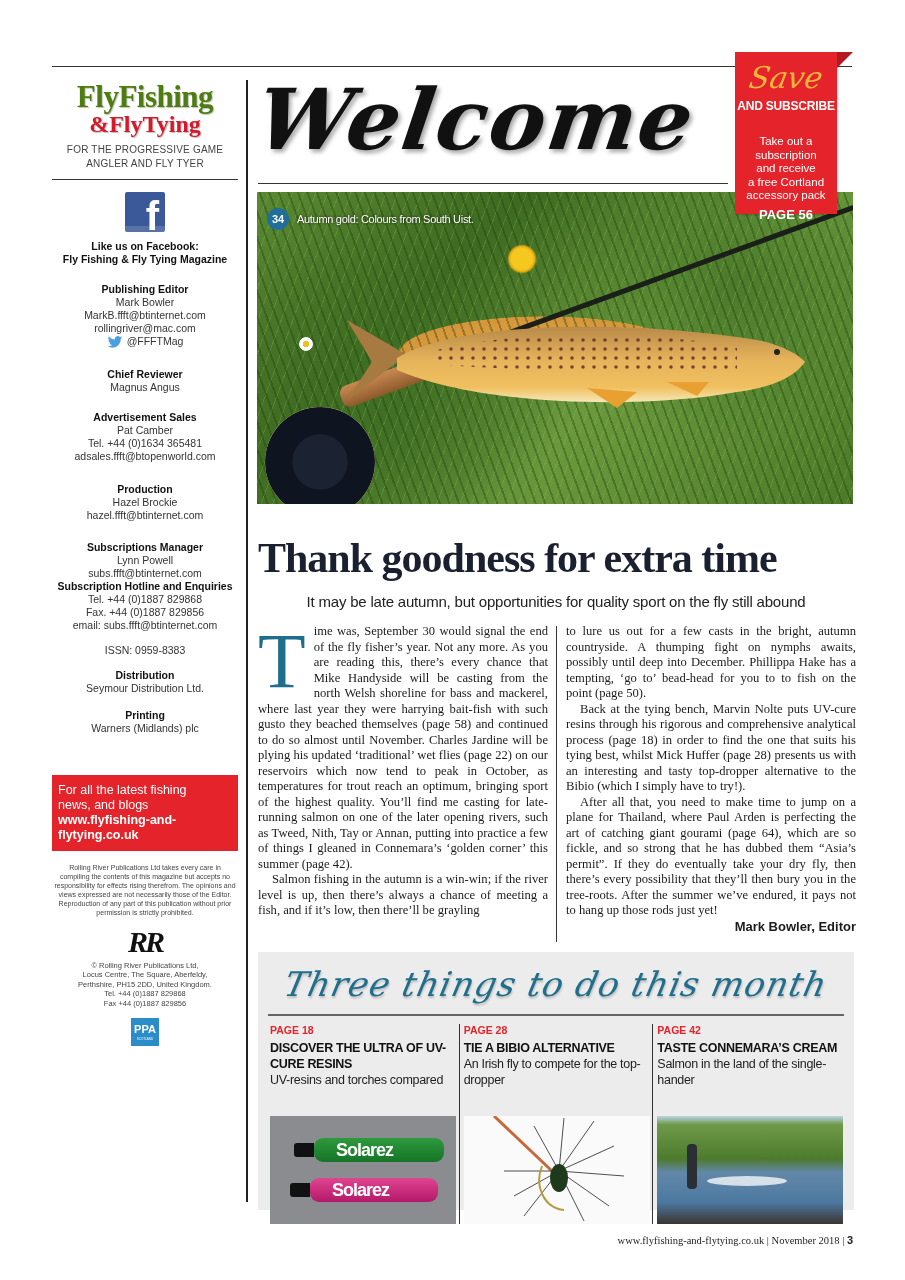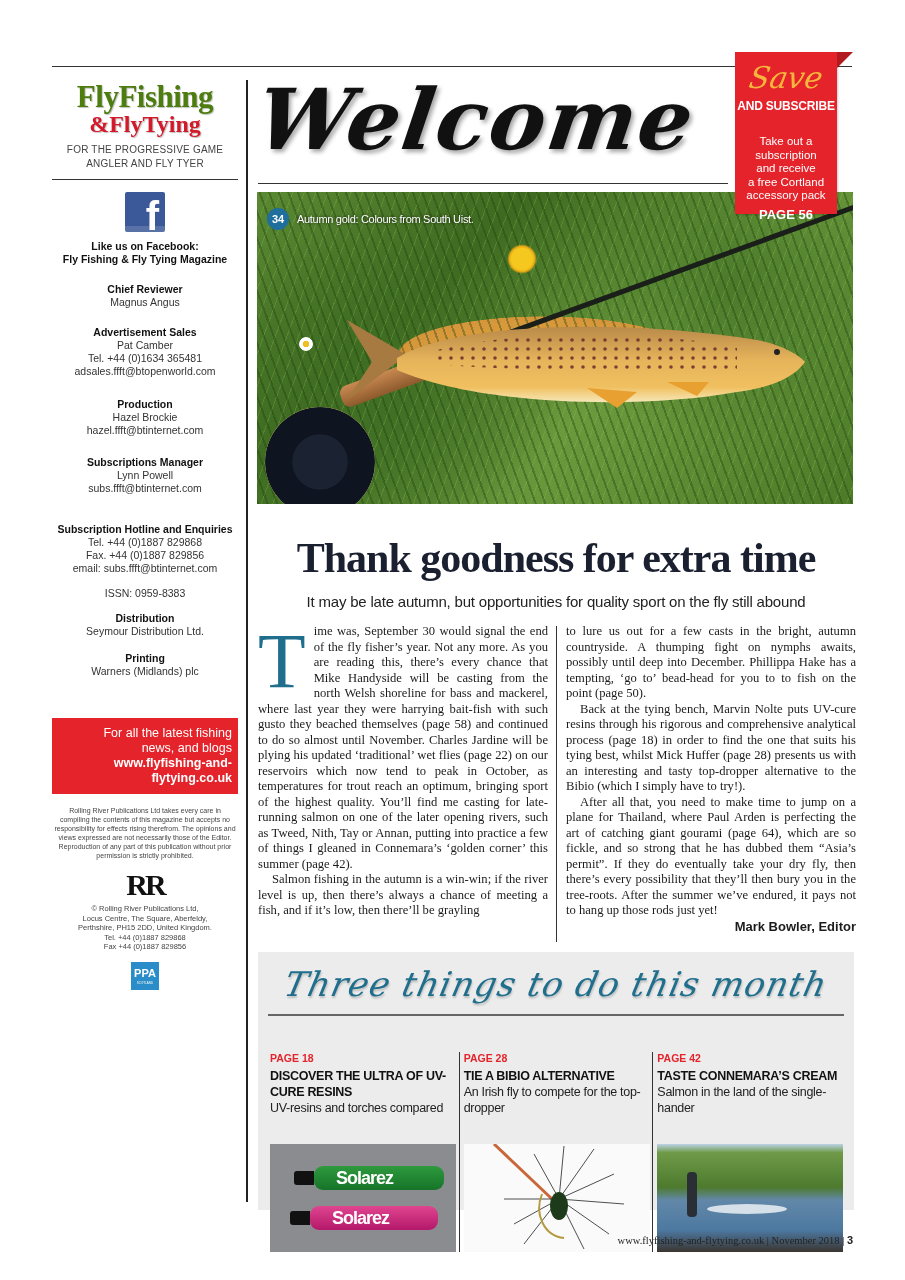--- a/index.html
+++ b/index.html
@@ -19,24 +19,24 @@
   .side-rule { height: 1px; background: #333; margin: 8px 0 0 0; }
   .fb-wrap { text-align: center; margin-top: 12px; }
   .fb-icon { display: inline-block; width: 40px; height: 40px; background: #3b5998; border-radius: 2px; position: relative; overflow: hidden; }
   .fb-icon span { position: absolute; right: 6px; bottom: -4px; font-family: "Liberation Sans", sans-serif; font-weight: bold; font-size: 40px; color: #fff; line-height: 40px; }
   .fb-icon::after { content: ""; position: absolute; left: 0; right: 0; bottom: 0; height: 6px; background: rgba(255,255,255,0.15); }
   .side-block { text-align: center; font-size: 10.5px; line-height: 13px; color: #333; }
   .side-block .h { font-weight: bold; color: #111; }
   .fb-text { margin-top: 4px; }
   .twitter { display: inline-flex; align-items: center; gap: 4px; }
   .tw-icon { width: 16px; height: 12px; display: inline-block; }
-  .redbox { background: #e4232a; color: #fff; text-align: right; padding: 8px 6px 8px; font-size: 12.5px; line-height: 15px; width: 186px; }
+  .redbox { background: #e4232a; color: #fff; text-align: left; padding: 8px 6px 8px; font-size: 12.5px; line-height: 15px; width: 186px; }
   .redbox b { font-weight: bold; }
   .disclaimer { text-align: center; font-size: 7px; line-height: 9px; color: #444; margin-top: 12px; padding: 0 2px; }
-  .rr-logo { text-align: center; font-family: "Liberation Serif", serif; font-weight: bold; font-size: 30px; color: #111; margin-top: 8px; letter-spacing: -3px; }
+  .rr-logo { text-align: center; font-family: "Liberation Serif", serif; font-style: italic; font-weight: bold; font-size: 30px; color: #111; margin-top: 8px; letter-spacing: -3px; }
   .address { text-align: center; font-size: 7.5px; line-height: 9.5px; color: #444; margin-top: 2px; }
   .ppa { display: block; margin: 10px auto 0; width: 28px; height: 28px; background: #2a8cc8; color: #fff; text-align: center; font-weight: bold; font-size: 11px; line-height: 11px; padding-top: 6px; }
   .ppa small { display: block; font-size: 3px; line-height: 5px; font-weight: normal; margin-top: 2px; }
 
   
   .welcome { position: absolute; left: 258px; top: 70px; font-family: "DejaVu Serif", serif; font-style: italic; font-size: 84px; line-height: 100px; color: #111; letter-spacing: 2px; text-shadow: 3px 3px 4px rgba(0,0,0,0.35); transform: skewX(-8deg); }
   .welcome-rule { position: absolute; left: 258px; top: 183px; width: 470px; height: 1px; background: #333; }
 
   .hero { position: absolute; left: 257px; top: 192px; width: 596px; height: 312px; overflow: hidden;
     background:
@@ -55,37 +55,37 @@
   .cap-num { width: 22px; height: 22px; border-radius: 50%; background: #1f6e9c; color: #fff; font-weight: bold; font-size: 11px; text-align: center; line-height: 22px; }
   .cap-text { color: #fff; font-weight: normal; font-size: 11px; text-shadow: 0 0 3px rgba(0,0,0,0.8); font-family: "Liberation Sans", sans-serif; letter-spacing: -0.3px; }
 
   .save { position: absolute; left: 735px; top: 52px; width: 102px; height: 162px; background: #e4232a; color: #fff; text-align: center; z-index: 3; box-shadow: 1px 1px 2px rgba(0,0,0,0.2); }
   .save-fold { position: absolute; left: 837px; top: 52px; width: 0; height: 0; border-left: 16px solid #b31a20; border-bottom: 16px solid transparent; z-index: 3; }
   .save-script { font-family: "DejaVu Serif", serif; font-style: italic; font-size: 30px; color: #f7b53c; line-height: 40px; margin-top: 6px; transform: skewX(-10deg); }
   .save-sub { font-weight: bold; font-size: 12px; line-height: 14px; margin-top: 1px; letter-spacing: -0.2px; }
   .save-body { font-size: 11.5px; line-height: 13.5px; margin-top: 22px; }
   .save-page { font-weight: bold; font-size: 13px; margin-top: 4px; }
 
-  .headline { position: absolute; left: 258px; top: 534px; width: 596px; text-align: center; font-family: "Liberation Serif", serif; font-size: 42px; line-height: 48px; color: #1a2030; letter-spacing: -1px; }
+  .headline { position: absolute; left: 258px; top: 534px; width: 596px; text-align: left; font-family: "Liberation Serif", serif; font-size: 42px; line-height: 48px; color: #1a2030; letter-spacing: -1px; }
   .standfirst { position: absolute; left: 258px; top: 592px; width: 596px; text-align: center; font-size: 15px; line-height: 20px; color: #222; font-family: "Liberation Sans", sans-serif; letter-spacing: -0.2px; }
 
   .col { position: absolute; top: 624px; width: 290px; font-family: "Liberation Serif", serif; font-size: 12.6px; line-height: 15.5px; color: #1b1b1b; text-align: justify; hyphens: auto; }
   .col1 { left: 258px; }
   .col2 { left: 566px; }
   .col-divider { position: absolute; left: 556px; top: 626px; width: 1px; height: 316px; background: #333; }
   .col p { text-indent: 14px; }
   .col p.first { text-indent: 0; }
   .dropcap { float: left; font-family: "Liberation Serif", serif; font-size: 78px; line-height: 62px; color: #1f6e8c; margin: 2px 8px 0 0; padding-top: 4px; }
   .signoff { text-align: right; font-family: "Liberation Sans", sans-serif; font-weight: bold; font-size: 13px; line-height: 16px; }
 
   .three { position: absolute; left: 258px; top: 952px; width: 596px; height: 258px; background: #ececec; }
   .three-title { text-align: center; font-family: "DejaVu Serif", serif; font-style: italic; font-size: 34px; line-height: 52px; color: #1f6e8c; margin-top: 6px; transform: skewX(-12deg); text-shadow: 1px 2px 2px rgba(0,0,0,0.2); letter-spacing: 1px; }
   .three-rule { height: 2px; background: #666; margin: 4px 10px 0; }
   .three-cols { display: flex; margin-top: 8px; padding: 0 8px; }
-  .tcol { flex: 1; padding: 0 4px; position: relative; margin-top: 28px; }
+  .tcol { flex: 1; padding: 0 4px; position: relative; }
   .tcol + .tcol { border-left: 1px solid #333; }
   .tpage { color: #e4232a; font-weight: bold; font-size: 10.5px; line-height: 13px; }
   .ttitle { font-weight: bold; font-size: 12.5px; line-height: 16px; color: #111; margin-top: 3px; letter-spacing: -0.3px; }
   .tdesc { font-size: 12.5px; line-height: 16px; color: #222; letter-spacing: -0.3px; }
   .timg { position: absolute; top: 92px; left: 4px; width: 186px; height: 108px; }
   .img-resin { background: #8a8c90; }
   .tube { position: absolute; height: 24px; border-radius: 9px; color: #fff; font-weight: bold; font-size: 18px; line-height: 24px; padding-left: 22px; font-family: "Liberation Sans", sans-serif; letter-spacing: -1px; }
   .tube::before { content: ""; position: absolute; left: -20px; top: 5px; width: 20px; height: 14px; background: #111; border-radius: 3px 0 0 3px; }
   .tube.green { left: 44px; top: 22px; width: 130px; background: linear-gradient(180deg, #2e9a3e, #167428); }
   .tube.pink { left: 40px; top: 62px; width: 128px; background: linear-gradient(180deg, #e04590, #b4186a); }
@@ -112,20 +112,32 @@
   <div class="side-rule"></div>
 
   <div class="fb-wrap">
     <div class="fb-icon"><span>f</span></div>
     <div class="side-block fb-text">
       <div class="h">Like us on Facebook:</div>
       <div class="h">Fly Fishing &amp; Fly Tying Magazine</div>
     </div>
   </div>
 
+  <div class="side-block" style="margin-top:17px">
+    <div class="h">Publishing Editor</div>
+    <div>Mark Bowler</div>
+    <div>MarkB.ffft@btinternet.com</div>
+    <div>rollingriver@mac.com</div>
+    <div class="twitter">
+      <svg class="tw-icon" viewBox="0 0 24 20">
+          <path fill="#4a9fe0" d="M24 2.4a9.8 9.8 0 0 1-2.8.8A4.9 4.9 0 0 0 23.3.5a9.9 9.9 0 0 1-3.1 1.2A4.9 4.9 0 0 0 11.8 6 14 14 0 0 1 1.7.9a4.9 4.9 0 0 0 1.5 6.6A4.9 4.9 0 0 1 1 6.9a4.9 4.9 0 0 0 3.9 4.8 4.9 4.9 0 0 1-2.2.1 4.9 4.9 0 0 0 4.6 3.4A9.9 9.9 0 0 1 0 17.2 14 14 0 0 0 7.5 19.4c9.1 0 14-7.5 14-14v-.6A10 10 0 0 0 24 2.4z"></path>
+        </svg>
+      <span>@FFFTMag</span>
+    </div>
+  </div>
 
   <div class="side-block" style="margin-top:17px">
     <div class="h">Chief Reviewer</div>
     <div>Magnus Angus</div>
   </div>
 
   <div class="side-block" style="margin-top:17px">
     <div class="h">Advertisement Sales</div>
     <div>Pat Camber</div>
     <div>Tel. +44 (0)1634 365481</div>
@@ -138,21 +150,21 @@
     <div>hazel.ffft@btinternet.com</div>
   </div>
 
   <div class="side-block" style="margin-top:19px">
     <div class="h">Subscriptions Manager</div>
     <div>Lynn Powell</div>
     <div>subs.ffft@btinternet.com</div>
   </div>
 
 
-  <div class="side-block" style="margin-top:28px">
+  <div class="side-block" style="">
     <div class="h">Subscription Hotline and Enquiries</div>
     <div>Tel. +44 (0)1887 829868</div>
     <div>Fax. +44 (0)1887 829856</div>
     <div>email: subs.ffft@btinternet.com</div>
   </div>
 
   <div class="side-block" style="margin-top:12px">ISSN: 0959-8383</div>
 
   <div class="side-block" style="margin-top:12px">
     <div class="h">Distribution</div>

